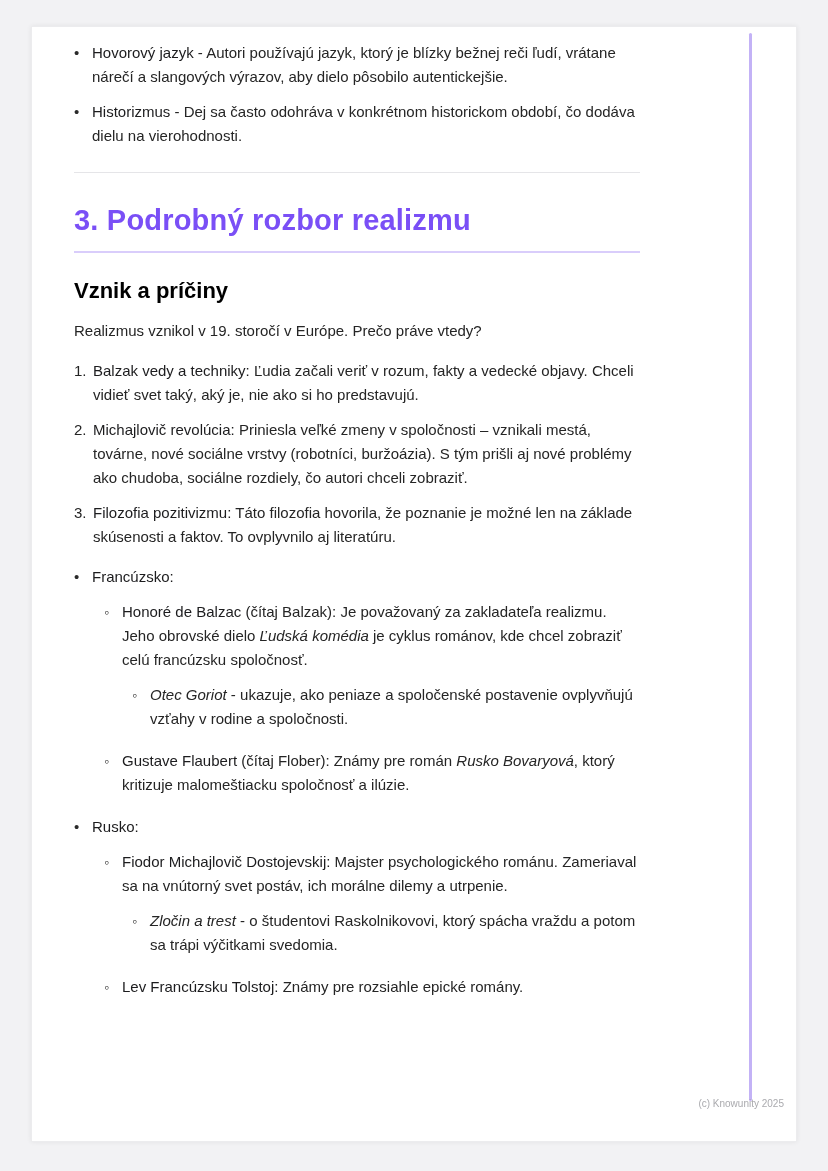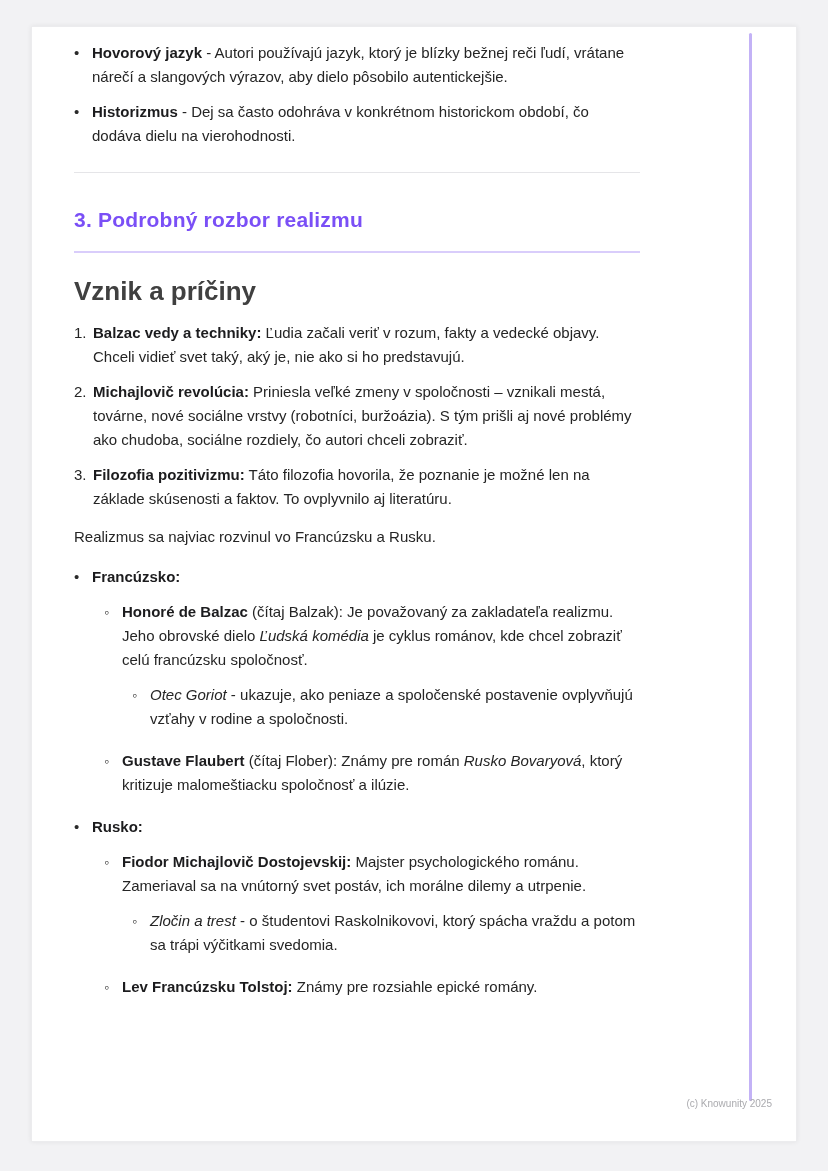--- a/index.html
+++ b/index.html
@@ -21,21 +21,21 @@
     box-shadow: 0 0 5px rgba(0,0,0,0.07);
     border: 1px solid #ececee;
     box-sizing: border-box;
   }
   .content {
     padding: 14px 156px 40px 42px;
     color: #252525;
     font-size: 15px;
     line-height: 24px;
   }
-  strong { font-weight: 700; color: #1c1c1e; }
+  strong { font-weight: 400; color: #1c1c1e; }
   em { font-style: italic; }
 
   .li {
     display: flex;
     margin-bottom: 11px;
   }
   .marker {
     flex: 0 0 18px;
     width: 18px;
     color: #2a2a2a;
@@ -47,55 +47,55 @@
   .nest3 { margin-left: 28px; margin-top: 9px; }
   .gap-lg { margin-top: 18px; }
 
   hr.divider {
     border: none;
     border-top: 1px solid #e5e5e8;
     margin: 24px 0 0 0;
   }
   h1.section-title {
     margin: 28px 0 0 0;
-    font-size: 21px;
+    font-size: 29px;
     line-height: 38px;
     font-weight: 700;
     color: #7a4ff6;
     letter-spacing: 0.2px;
   }
   .h1-underline {
     height: 2px;
     background: #d9cdfb;
     margin-top: 12px;
   }
   h2.sub-title {
     margin: 24px 0 0 0;
-    font-size: 26px;
+    font-size: 22px;
     line-height: 28px;
     font-weight: 700;
-    color: #404040;
+    color: #000000;
   }
   p.para {
     margin: 14px 0 0 0;
   }
   .list-block { margin-top: 16px; }
 
   .scrollbar-thumb {
     position: absolute;
     top: 6px;
     right: 44px;
     width: 3px;
     height: 1068px;
     background: #c3b2f6;
     border-radius: 2px;
   }
   .watermark {
     position: absolute;
-    right: 24px;
+    right: 12px;
     bottom: 32px;
     font-size: 10px;
     color: #aaaaae;
     white-space: nowrap;
   }
 </style>
 </head>
 <body>
 
 <div class="page">
@@ -113,38 +113,38 @@
     </div>
 
     <hr class="divider">
 
     <h1 class="section-title">3. Podrobný rozbor realizmu</h1>
     <div class="h1-underline"></div>
 
 
     <h2 class="sub-title">Vznik a príčiny</h2>
 
+    <p class="para">Realizmus vznikol v 19. storočí v Európe. Prečo práve vtedy?</p>
 
     <div class="list-block">
       <div class="li">
         <span class="num-marker">1.</span>
-        <span class="li-text"><strong>Balzac vedy a techniky:</strong><span> Ľudia začali veriť v rozum, fakty a vedecké objavy. Chceli vidieť svet taký, aký je, nie ako si ho predstavujú.</span></span>
+        <span class="li-text"><strong>Balzak vedy a techniky:</strong><span> Ľudia začali veriť v rozum, fakty a vedecké objavy. Chceli vidieť svet taký, aký je, nie ako si ho predstavujú.</span></span>
       </div>
       <div class="li">
         <span class="num-marker">2.</span>
         <span class="li-text"><strong>Michajlovič revolúcia:</strong><span> Priniesla veľké zmeny v spoločnosti – vznikali mestá, továrne, nové sociálne vrstvy (robotníci, buržoázia). S tým prišli aj nové problémy ako chudoba, sociálne rozdiely, čo autori chceli zobraziť.</span></span>
       </div>
       <div class="li">
         <span class="num-marker">3.</span>
         <span class="li-text"><strong>Filozofia pozitivizmu:</strong><span> Táto filozofia hovorila, že poznanie je možné len na základe skúsenosti a faktov. To ovplyvnilo aj literatúru.</span></span>
       </div>
     </div>
 
 
-    <p class="para">Realizmus sa najviac rozvinul vo Francúzsku a Rusku.</p>
 
     <div class="list-block">
 
       <div class="li">
         <span class="marker">•</span>
         <span class="li-text"><strong>Francúzsko:</strong></span>
       </div>
 
       <div class="nest2">
         <div class="li l2">

